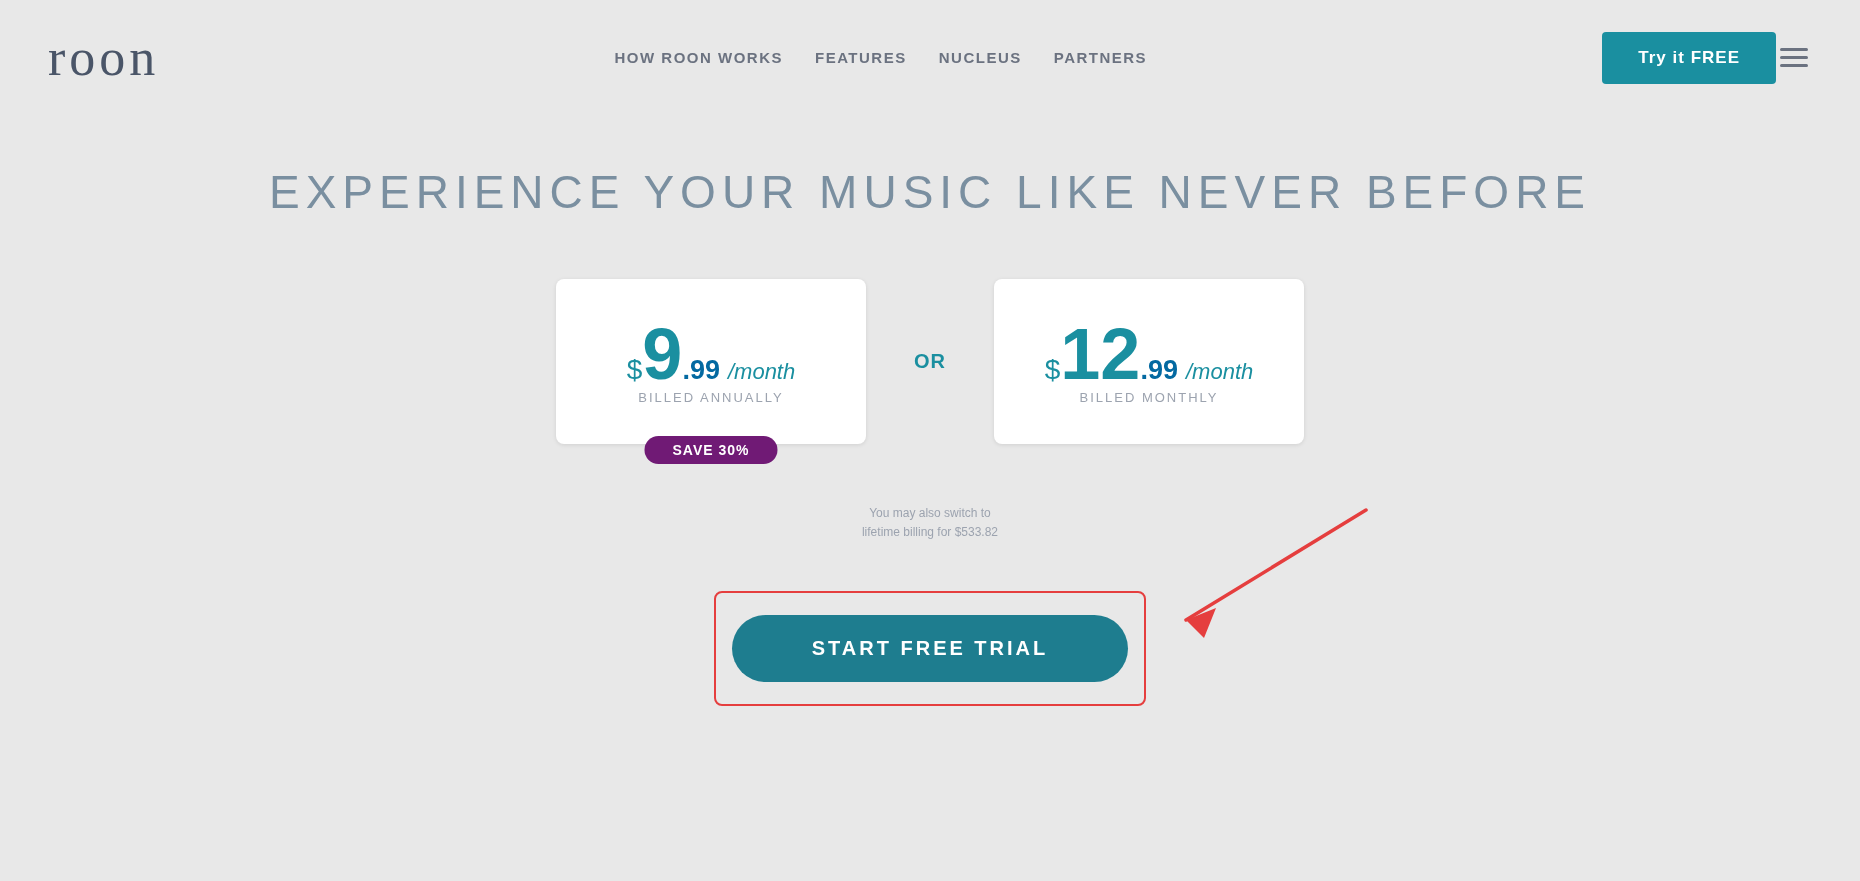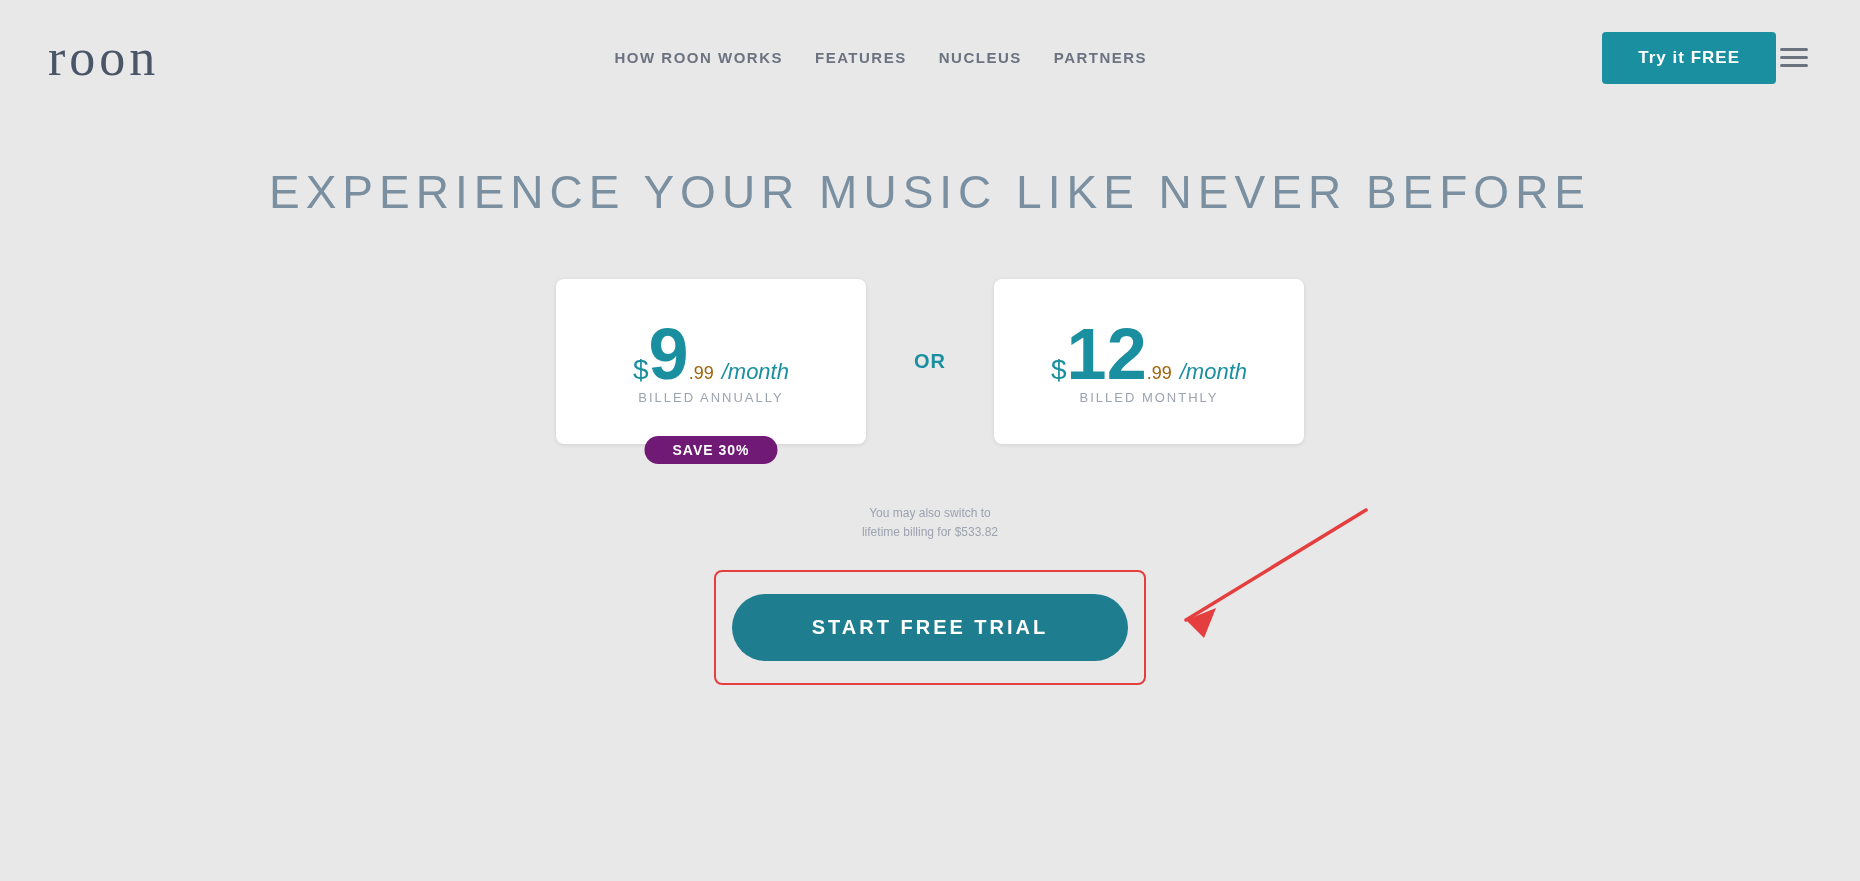--- a/index.html
+++ b/index.html
@@ -131,23 +131,23 @@
     }
 
     .price-main {
       font-size: 72px;
       font-weight: 700;
       color: #1a8fa0;
       line-height: 1;
     }
 
     .price-decimal {
-      font-size: 18px;
-      font-weight: 400;
-      color: #a16207;
+      font-size: 27px;
+      font-weight: 700;
+      color: #0369a1;
     }
 
     .price-period {
       font-size: 22px;
       font-weight: 300;
       color: #1a8fa0;
       font-style: italic;
       margin-left: 8px;
     }
 
@@ -198,20 +198,21 @@
       margin-top: 16px;
     }
 
     .cta-highlight-box {
       border: 2.5px solid #e53e3e;
       border-radius: 8px;
       padding: 22px 16px;
       display: flex;
       align-items: center;
       justify-content: center;
+      margin-top: 21px;
     }
 
     .start-trial-btn {
       background-color: #1e7d8f;
       color: white;
       border: none;
       padding: 22px 80px;
       font-size: 20px;
       font-weight: 700;
       letter-spacing: 3px;

